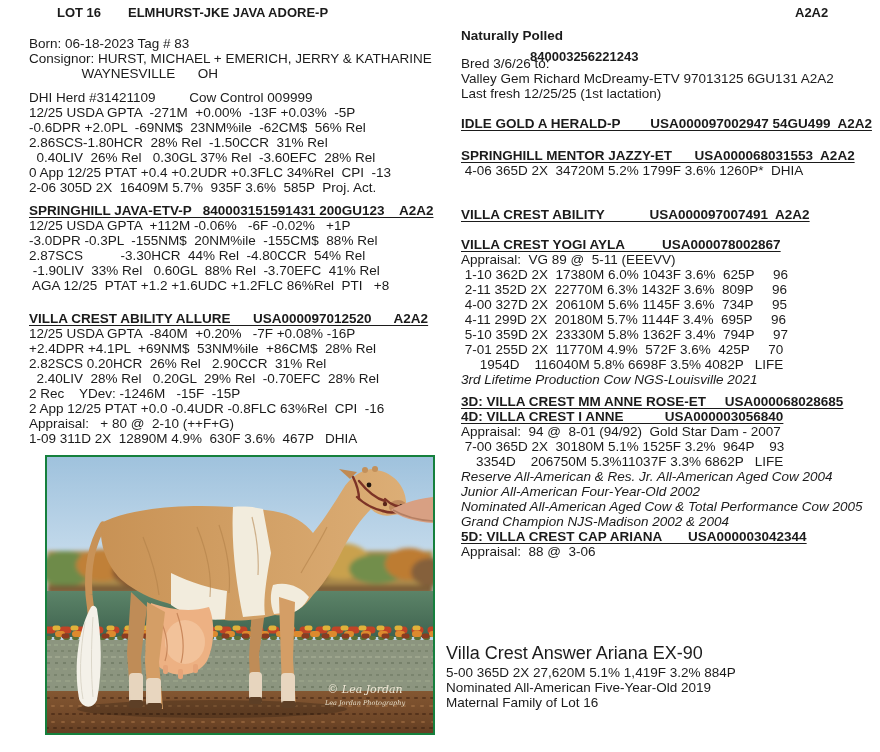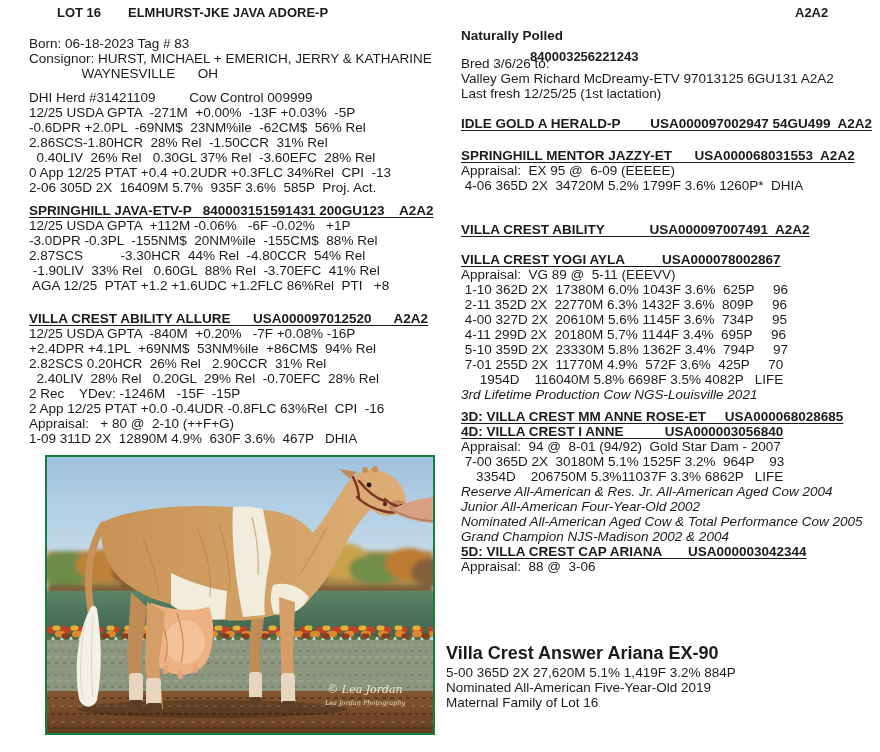--- a/index.html
+++ b/index.html
@@ -14,21 +14,21 @@
   .col-left{position:absolute;left:29px;top:36px;width:430px;}
   .col-right{position:absolute;left:461px;top:28px;width:416px;}
   .ln{white-space:pre;font-size:13.5px;line-height:15px;}
   .hd{white-space:pre;font-size:13.5px;line-height:15px;font-weight:bold;text-decoration:underline;text-underline-offset:2px;}
   .b{font-weight:bold;}
   .it .ln{font-style:italic;}
   .mt9{margin-top:9px;} .mt8{margin-top:8px;} .mt13{margin-top:13px;} .mt15{margin-top:15px;}
   .mt17{margin-top:17px;} .mt18{margin-top:18px;} .mt29{margin-top:29px;} .mt7{margin-top:7px;}
   .photo{position:absolute;left:45px;top:455px;width:386px;height:276px;border:2px solid #15803d;background:#bcd3e6;}
   .caption{position:absolute;left:446px;top:641px;width:430px;font-size:18px;line-height:24px;}
-  .caption .cap-title{font-weight:bold;}
+  .caption .cap-title{font-weight:normal;}
   .caption div{white-space:pre;}
 </style>
 </head>
 <body>
 
 <div class="page">
 
   <div class="hdr">
     <span class="h-lot">LOT 16</span>
     <span class="h-name">ELMHURST-JKE JAVA ADORE-P</span>
@@ -56,21 +56,21 @@
         <div class="ln">12/25 USDA GPTA  +112M -0.06%   -6F -0.02%   +1P</div>
         <div class="ln">-3.0DPR -0.3PL  -155NM$  20NM%ile  -155CM$  88% Rel</div>
         <div class="ln">2.87SCS          -3.30HCR  44% Rel  -4.80CCR  54% Rel</div>
         <div class="ln"> -1.90LIV  33% Rel   0.60GL  88% Rel  -3.70EFC  41% Rel</div>
         <div class="ln"> AGA 12/25  PTAT +1.2 +1.6UDC +1.2FLC 86%Rel  PTI   +8</div>
       </div>
 
     <div class="hd mt18">VILLA CREST ABILITY ALLURE      USA000097012520      A2A2</div>
     <div>
         <div class="ln">12/25 USDA GPTA  -840M  +0.20%   -7F +0.08% -16P</div>
-        <div class="ln">+2.4DPR +4.1PL  +69NM$  53NM%ile  +86CM$  94% Rel</div>
+        <div class="ln">+2.4DPR +4.1PL  +69NM$  53NM%ile  +86CM$  28% Rel</div>
         <div class="ln">2.82SCS 0.20HCR  26% Rel   2.90CCR  31% Rel</div>
         <div class="ln">  2.40LIV  28% Rel   0.20GL  29% Rel  -0.70EFC  28% Rel</div>
         <div class="ln">2 Rec    YDev: -1246M   -15F  -15P</div>
         <div class="ln">2 App 12/25 PTAT +0.0 -0.4UDR -0.8FLC 63%Rel  CPI  -16</div>
         <div class="ln">Appraisal:   + 80 @  2-10 (++F+G)</div>
         <div class="ln">1-09 311D 2X  12890M 4.9%  630F 3.6%  467P   DHIA</div>
       </div>
   </div>
 
   <div class="col-right">
@@ -79,21 +79,20 @@
     <div class="mt13">
         <div class="ln">Bred 3/6/26 to:</div>
         <div class="ln">Valley Gem Richard McDreamy-ETV 97013125 6GU131 A2A2</div>
         <div class="ln">Last fresh 12/25/25 (1st lactation)</div>
       </div>
 
     <div class="hd mt15">IDLE GOLD A HERALD-P        USA000097002947 54GU499  A2A2</div>
 
     <div class="hd mt17">SPRINGHILL MENTOR JAZZY-ET      USA000068031553  A2A2</div>
     <div>
-        <div class="ln">Appraisal:  EX 95 @  6-09 (EEEEE)</div>
         <div class="ln"> 4-06 365D 2X  34720M 5.2% 1799F 3.6% 1260P*  DHIA</div>
       </div>
 
     <div class="hd mt29">VILLA CREST ABILITY            USA000097007491  A2A2</div>
 
     <div class="hd mt15">VILLA CREST YOGI AYLA          USA000078002867</div>
     <div>
         <div class="ln">Appraisal:  VG 89 @  5-11 (EEEVV)</div>
         <div class="ln"> 1-10 362D 2X  17380M 6.0% 1043F 3.6%  625P     96</div>
         <div class="ln"> 2-11 352D 2X  22770M 6.3% 1432F 3.6%  809P     96</div>

